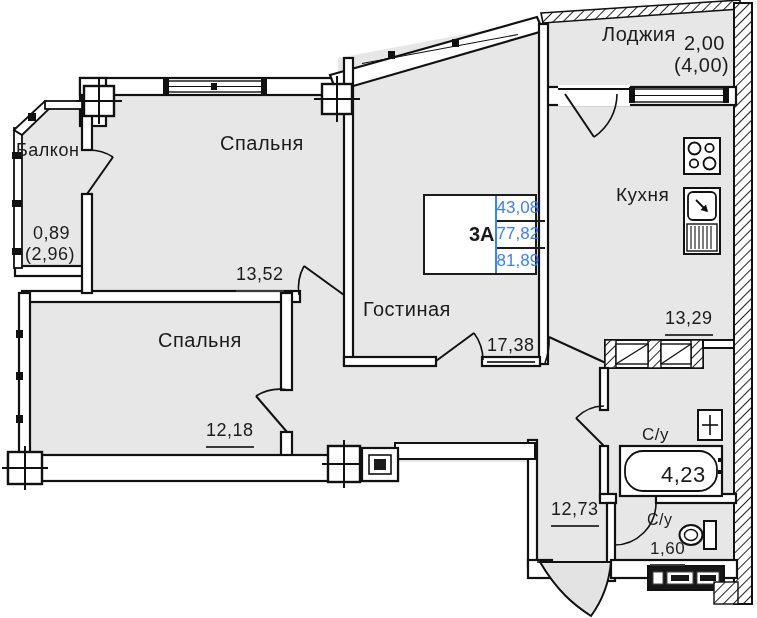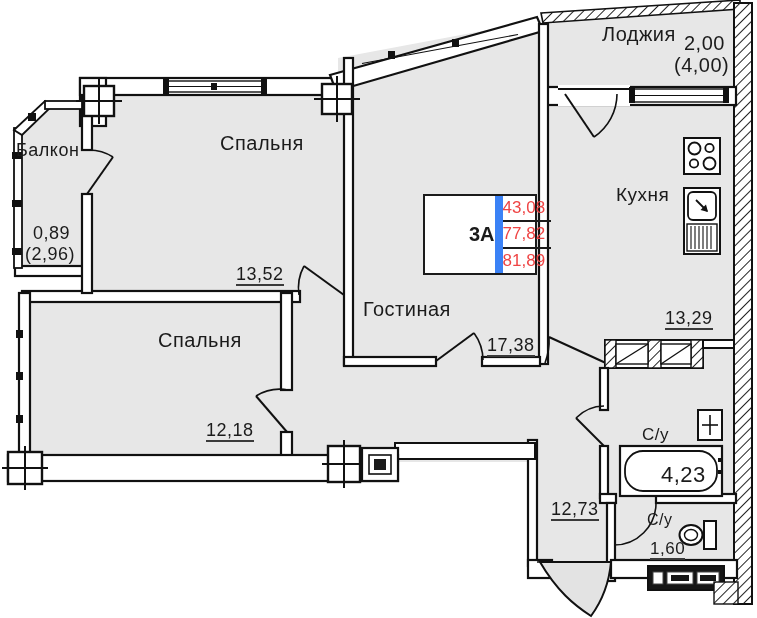--- a/index.html
+++ b/index.html
@@ -5,33 +5,33 @@
   html,body{margin:0;padding:0;background:#ffffff;}
   .stage{
     position:relative;width:757px;height:618px;background:#ffffff;overflow:hidden;
     font-family:"Liberation Sans",sans-serif;
   }
   .stage svg{position:absolute;left:0;top:0;}
   .label{
     position:absolute;color:#1b1b1b;white-space:nowrap;line-height:1;
     font-family:Liberation Sans, sans-serif;letter-spacing:.5px;
   }
-  .num{border-bottom:2px solid #3a3a3a;padding-bottom:1px;}
+  .num{border-bottom:2px solid #3a3a3a;padding-bottom:7px;}
   .unit-box{
     position:absolute;left:423px;top:194px;width:114px;height:81px;
     background:#ffffff;border:2px solid #1b1b1b;display:flex;box-sizing:border-box;
   }
   .unit-id{
-    width:44px;border-right:8px solid #3b82f6;display:flex;align-items:center;
+    width:44px;border-right:2px solid #3b82f6;display:flex;align-items:center;
     justify-content:center;font-size:20px;font-weight:600;color:#1b1b1b;padding-left:44px;
   }
   .unit-vals{flex:1;display:flex;flex-direction:column;}
   .unit-vals > div{
     flex:1;display:flex;align-items:center;justify-content:flex-end;
-    padding-right:6px;font-size:17px;color:#ef4444;
+    padding-right:6px;font-size:17px;color:#3b82f6;
   }
   .unit-vals > div + div{border-top:2px solid #1b1b1b;}
 </style>
 </head>
 <body>
 
 <div class="stage">
 
 <svg width="757" height="618" viewBox="0 0 757 618">
   <defs>

